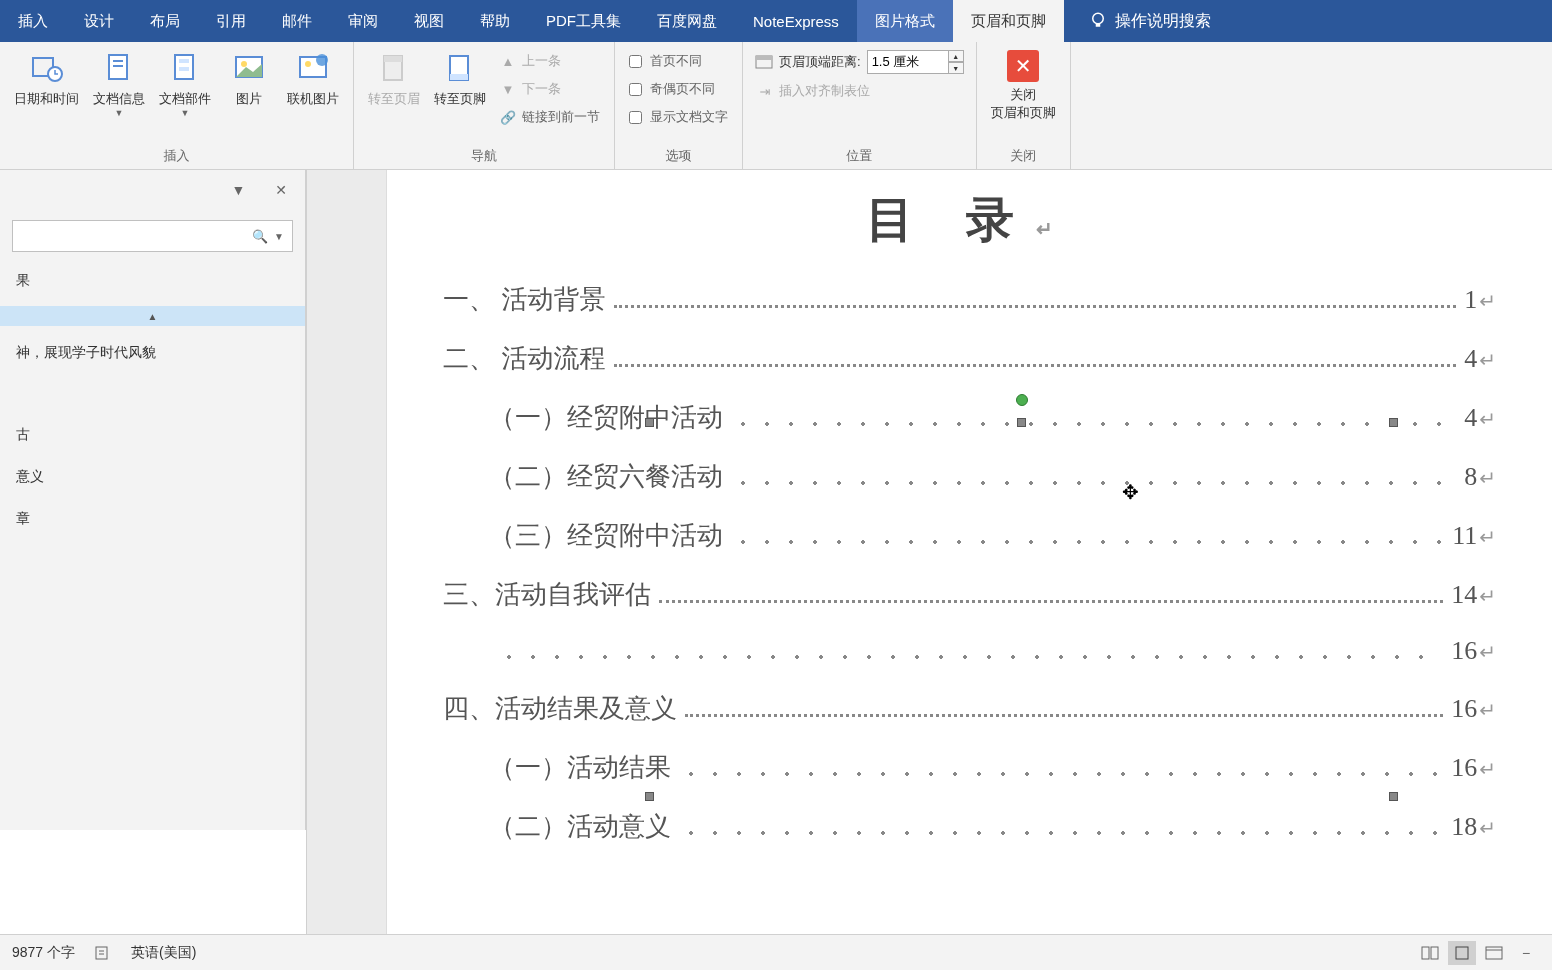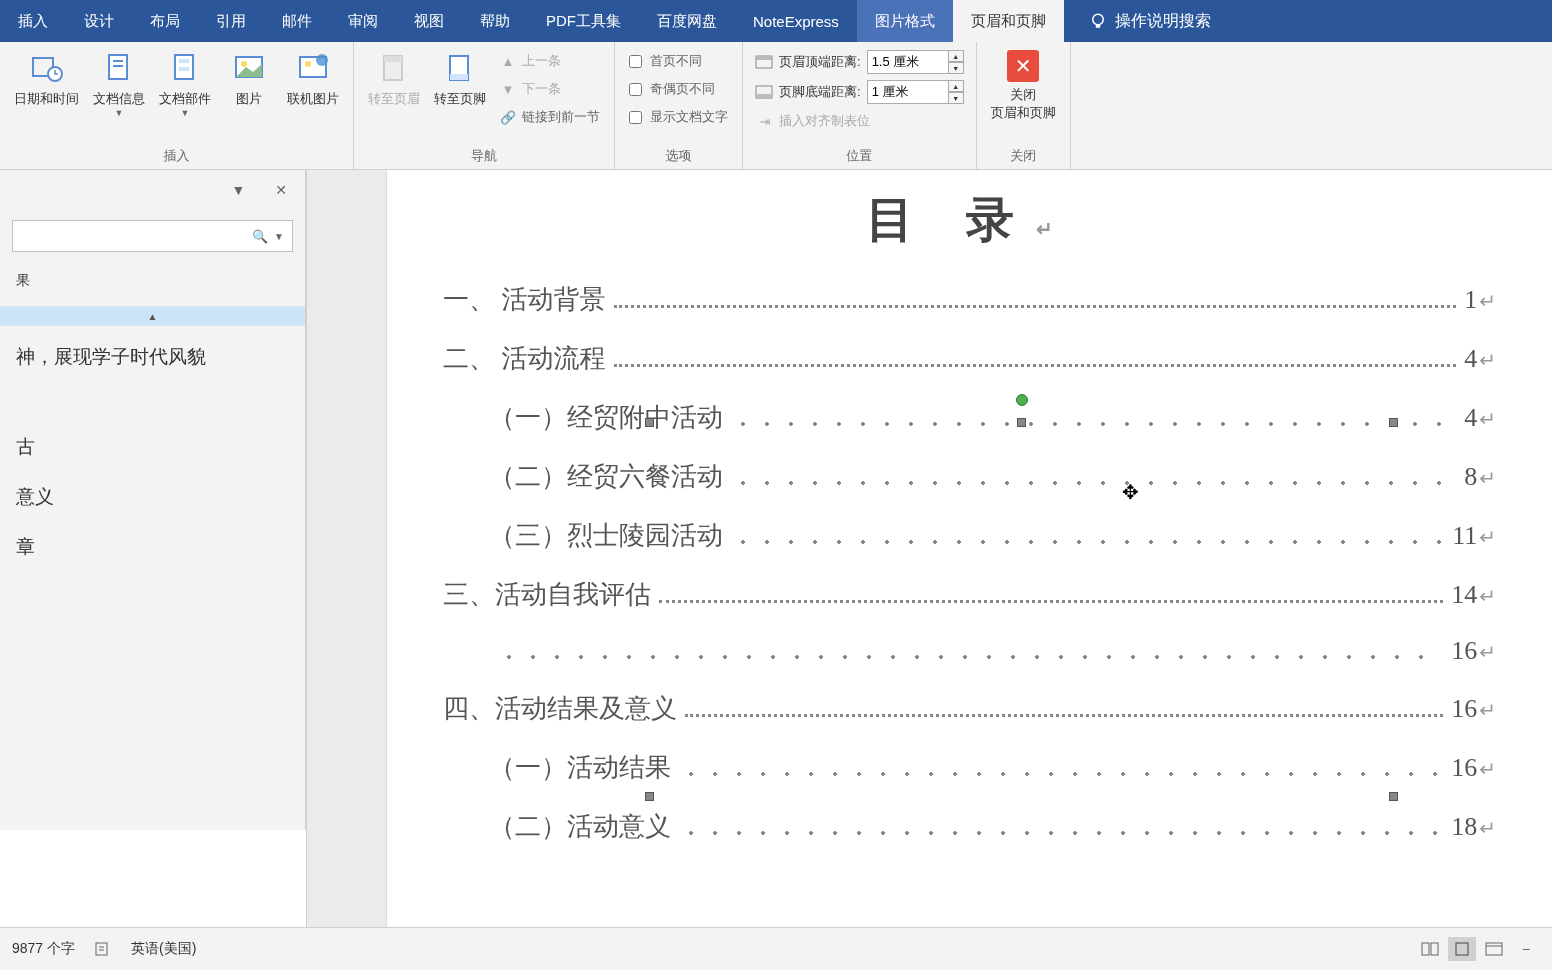--- a/index.html
+++ b/index.html
@@ -3,21 +3,21 @@
   <meta charset="utf-8">
   <style>
     * { margin: 0; padding: 0; box-sizing: border-box; }
     body { font-family: "Microsoft YaHei", sans-serif; background: #fff; overflow: hidden; width: 1552px; height: 970px; position: relative; }
     
     
     .ribbon-tabs { display: flex; background: #2b579a; height: 42px; align-items: center; }
     .ribbon-tab { padding: 0 18px; height: 42px; display: flex; align-items: center; color: #fff; font-size: 15px; cursor: pointer; }
     .ribbon-tab.active { background: #f3f3f3; color: #333; }
     .ribbon-tab.highlight { background: #4a72b8; font-family: Liberation Serif, serif; }
-    .help-search { display: flex; align-items: center; color: #fff; margin-left: 10px; padding: 0 15px; }
+    .help-search { display: flex; color: #fff; margin-left: 10px; padding: 0 15px; }
     .bulb-icon { width: 18px; height: 18px; margin-right: 8px; }
     
     
     .ribbon-toolbar { display: flex; background: #f3f3f3; height: 128px; border-bottom: 1px solid #d0d0d0; }
     .ribbon-group { display: flex; flex-direction: column; border-right: 1px solid #d0d0d0; padding: 4px 8px 0; }
     .ribbon-group-content { display: flex; flex: 1; align-items: flex-start; gap: 2px; }
     .ribbon-group-label { text-align: center; font-size: 13px; color: #666; padding: 4px 0; }
     .ribbon-btn-large { display: flex; flex-direction: column; align-items: center; justify-content: center; padding: 4px 6px; min-width: 60px; cursor: pointer; font-size: 13px; color: #333; }
     .ribbon-btn-large .icon-box { width: 36px; height: 36px; display: flex; align-items: center; justify-content: center; margin-bottom: 4px; }
     .ribbon-btn-large.disabled { color: #aaa; }
@@ -38,21 +38,21 @@
     .nav-pane { position: absolute; left: 0; top: 170px; width: 306px; height: 660px; background: #f3f3f3; border-right: 1px solid #d0d0d0; }
     .nav-header { display: flex; justify-content: flex-end; padding: 12px 18px; gap: 30px; }
     .nav-dropdown-icon, .nav-close-icon { cursor: pointer; color: #666; font-size: 14px; }
     .nav-search { display: flex; margin: 10px 12px; border: 1px solid #c0c0c0; background: #fff; height: 32px; align-items: center; padding: 0 8px; }
     .nav-search input { flex: 1; border: none; outline: none; font-size: 13px; }
     .nav-search-icon { color: #666; font-size: 13px; cursor: pointer; margin-left: 4px; }
     .nav-search-chev { color: #666; font-size: 10px; margin-left: 6px; cursor: pointer; }
     .nav-result { font-size: 14px; color: #333; padding: 10px 16px; }
     .nav-toggle { background: #cce4f7; height: 20px; display: flex; align-items: center; justify-content: center; cursor: pointer; margin: 6px 0; }
     .nav-toggle-arrow { font-size: 10px; color: #555; }
-    .nav-item { padding: 12px 16px; font-size: 19px; color: #333; cursor: pointer; }
+    .nav-item { padding: 12px 16px; font-size: 14px; color: #333; cursor: pointer; }
     
     
     .doc-area { position: absolute; left: 306px; top: 170px; right: 0; bottom: 36px; background: #ebebeb; border-left: 1px solid #d0d0d0; overflow: hidden; }
     .ruler-area { position: absolute; left: 0; top: 0; width: 80px; height: 100%; background: #ebebeb; border-right: 1px solid #ddd; }
     .page-wrapper { position: absolute; left: 80px; top: 0; right: 0; height: 100%; background: #fff; padding: 18px 56px 0 56px; }
     .doc-title { text-align: center; font-size: 48px; font-weight: bold; color: #444; font-family: SimSun, serif; letter-spacing: 20px; }
     .toc-list { margin-top: 30px; }
     .toc-item { display: flex; align-items: baseline; font-family: SimSun, serif; font-size: 26px; color: #555; margin-bottom: 24px; }
     .toc-text { white-space: nowrap; }
     .toc-level2 { padding-left: 46px; }
@@ -64,21 +64,21 @@
     
     .watermark { position: absolute; left: 330px; top: 260px; width: 580px; height: 540px; opacity: 0.28; z-index: -1; }
     .watermark svg { width: 100%; height: 100%; }
     
     
     .sel-handle { position: absolute; width: 9px; height: 9px; background: #888; border: 1px solid #555; }
     .sel-rotate { position: absolute; width: 12px; height: 12px; background: #4caf50; border-radius: 50%; border: 1px solid #2e7d32; }
     .cursor-move { position: absolute; font-size: 20px; color: #000; }
     
     
-    .status-bar { position: absolute; bottom: 0; left: 0; right: 0; height: 43px; background: #f3f3f3; border-top: 1px solid #d0d0d0; display: flex; align-items: center; padding: 0 12px; font-size: 14px; color: #333; }
+    .status-bar { position: absolute; bottom: 0; left: 0; right: 0; height: 36px; background: #f3f3f3; border-top: 1px solid #d0d0d0; display: flex; align-items: center; padding: 0 12px; font-size: 14px; color: #333; }
     .status-item { margin-right: 20px; display: flex; align-items: center; gap: 6px; }
     .status-right { margin-left: auto; display: flex; align-items: center; gap: 4px; }
     .view-btn { width: 28px; height: 24px; display: flex; align-items: center; justify-content: center; cursor: pointer; color: #666; }
     .view-btn.active { background: #d0d0d0; }
   </style>
 </head>
 <body>
 
 <div class="ribbon-tabs">
   <div class="ribbon-tab">插入</div>
@@ -228,32 +228,20 @@
               <rect x="1" y="1" width="16" height="12" fill="none" stroke="#888"></rect>
               <rect x="1" y="1" width="16" height="4" fill="#bbb"></rect>
             </svg>
           <span>页眉顶端距离:</span>
           <input class="distance-input" value="1.5 厘米" style="">
           <div class="spinner">
               <div class="spinner-btn">▲</div>
               <div class="spinner-btn">▼</div>
             </div>
         </div>
-        <div class="distance-row">
-          <svg class="label-icon" viewBox="0 0 18 14">
-              <rect x="1" y="1" width="16" height="12" fill="none" stroke="#888"></rect>
-              <rect x="1" y="9" width="16" height="4" fill="#bbb"></rect>
-            </svg>
-          <span>页脚底端距离:</span>
-          <input class="distance-input" value="1 厘米" style="">
-          <div class="spinner">
-              <div class="spinner-btn">▲</div>
-              <div class="spinner-btn">▼</div>
-            </div>
-        </div>
         <div class="ribbon-btn-small disabled">
             <span class="small-icon">⇥</span>
             <span>插入对齐制表位</span>
           </div>
       </div>
     </div>
     <div class="ribbon-group-label">位置</div>
   </div>
 
   <div class="ribbon-group">
@@ -329,21 +317,21 @@
           <span class="toc-text">（一）经贸附中活动</span>
           <span class="toc-dots sparse"></span>
           <span class="toc-page return-mark">4</span>
         </div>
       <div class="toc-item toc-level2">
           <span class="toc-text">（二）经贸六餐活动</span>
           <span class="toc-dots sparse"></span>
           <span class="toc-page return-mark">8</span>
         </div>
       <div class="toc-item toc-level2">
-          <span class="toc-text">（三）烈士陵园活动</span>
+          <span class="toc-text">（三）经贸附中活动</span>
           <span class="toc-dots sparse"></span>
           <span class="toc-page return-mark">11</span>
         </div>
       <div class="toc-item">
           <span class="toc-text">三、活动自我评估</span>
           <span class="toc-dots"></span>
           <span class="toc-page return-mark">14</span>
         </div>
       <div class="toc-item toc-level2">
           <span class="toc-dots sparse"></span>

